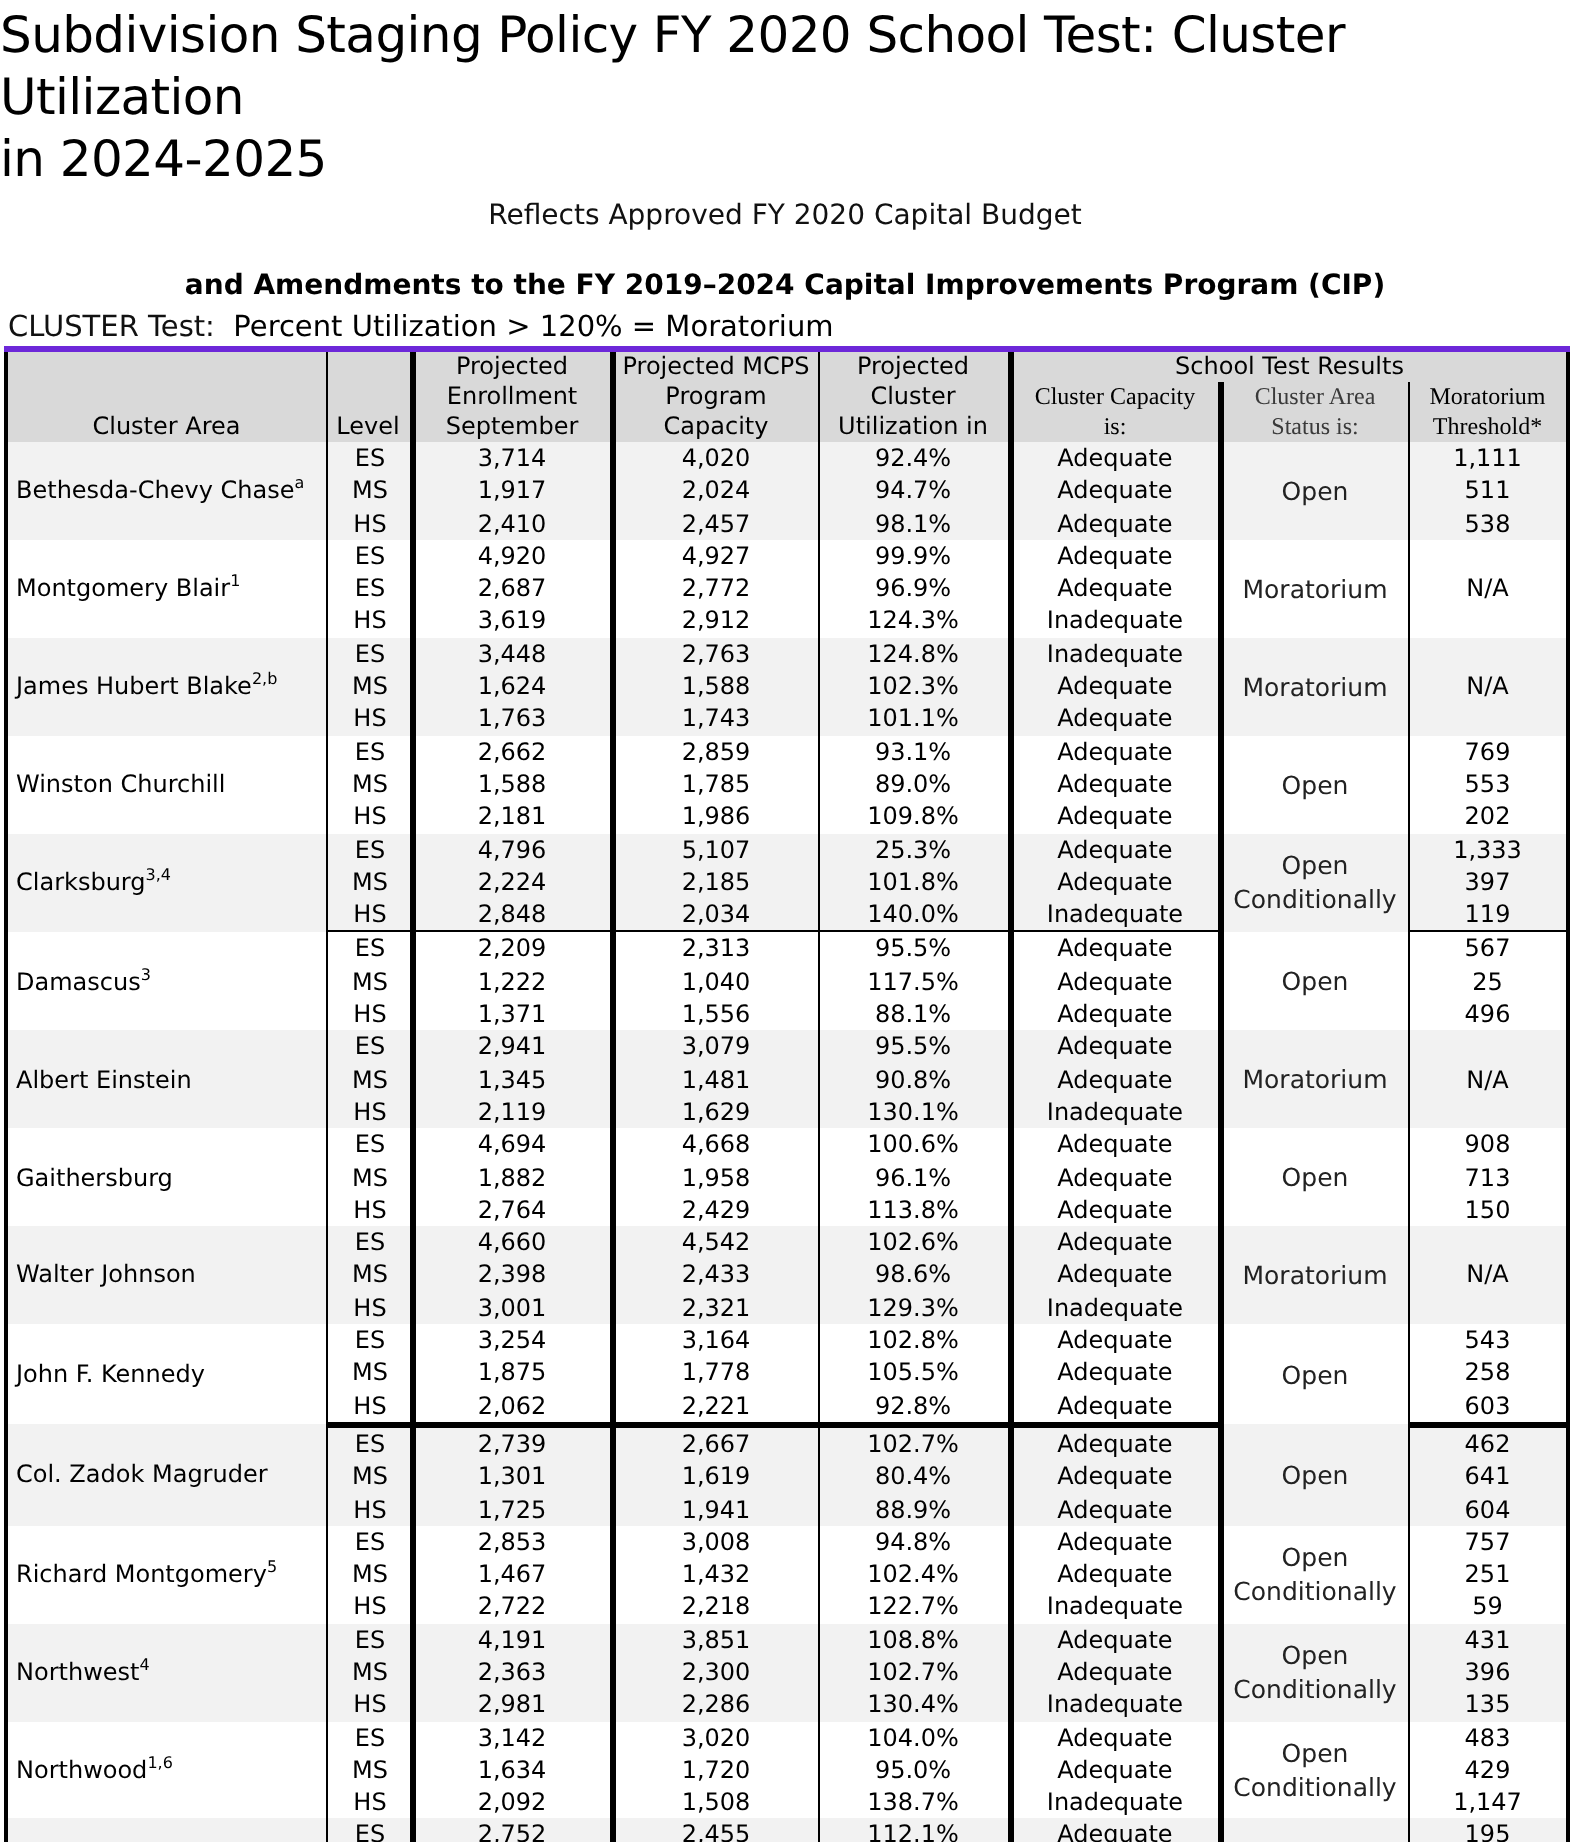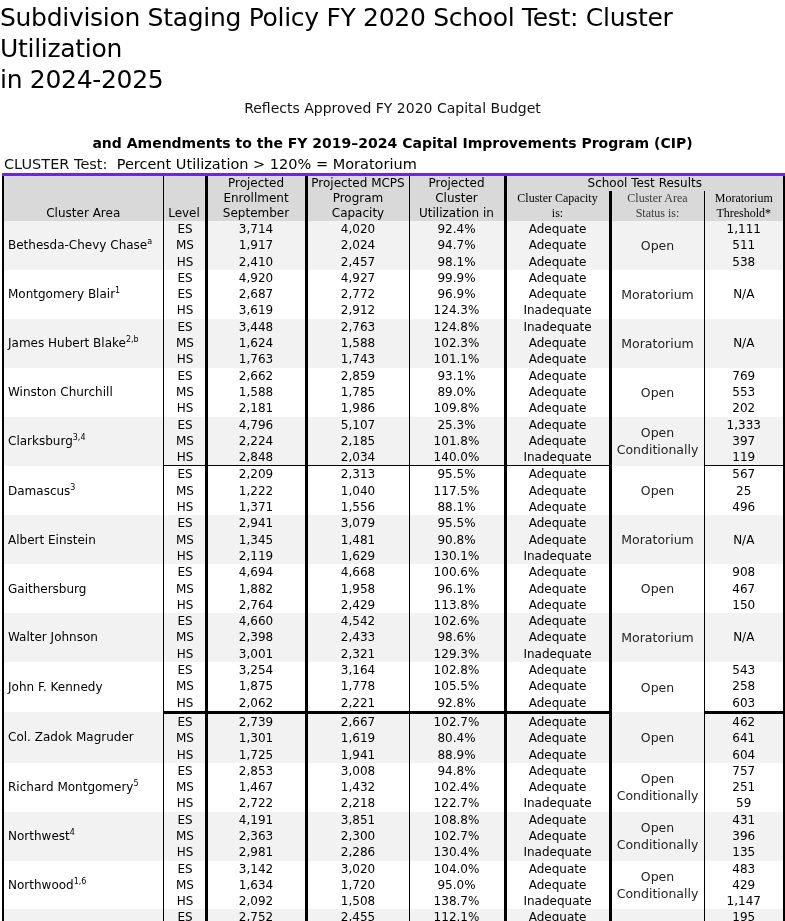--- a/index.html
+++ b/index.html
@@ -299,21 +299,21 @@
           <div>Open</div>
         </td>
         <td class="c-num bl outer-right">908</td>
       </tr>
       <tr class="white">
         <td class="c-lvl bl">MS</td>
         <td class="c-num blk">1,882</td>
         <td class="c-num blk">1,958</td>
         <td class="c-num bl">96.1%</td>
         <td class="c-num blk">Adequate</td>
-        <td class="c-num bl outer-right">467</td>
+        <td class="c-num bl outer-right">713</td>
       </tr>
       <tr class="white">
         <td class="c-lvl bl">HS</td>
         <td class="c-num blk">2,764</td>
         <td class="c-num blk">2,429</td>
         <td class="c-num bl">113.8%</td>
         <td class="c-num blk">Adequate</td>
         <td class="c-num bl outer-right">150</td>
       </tr>
       <tr class="shade">

